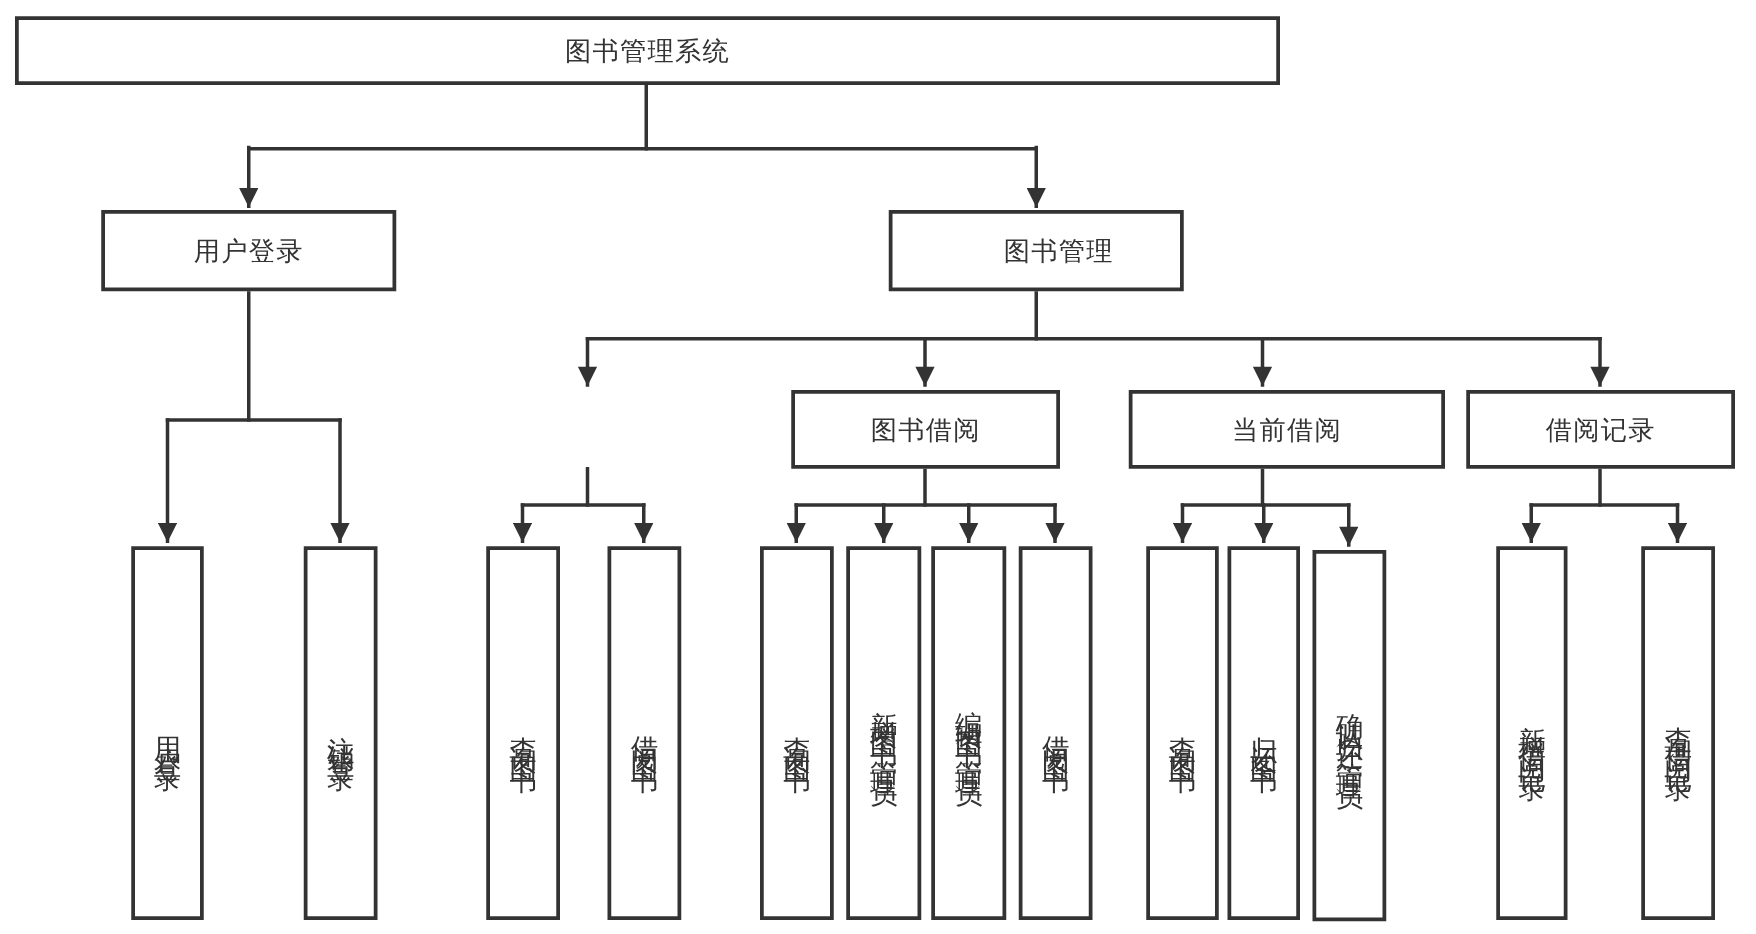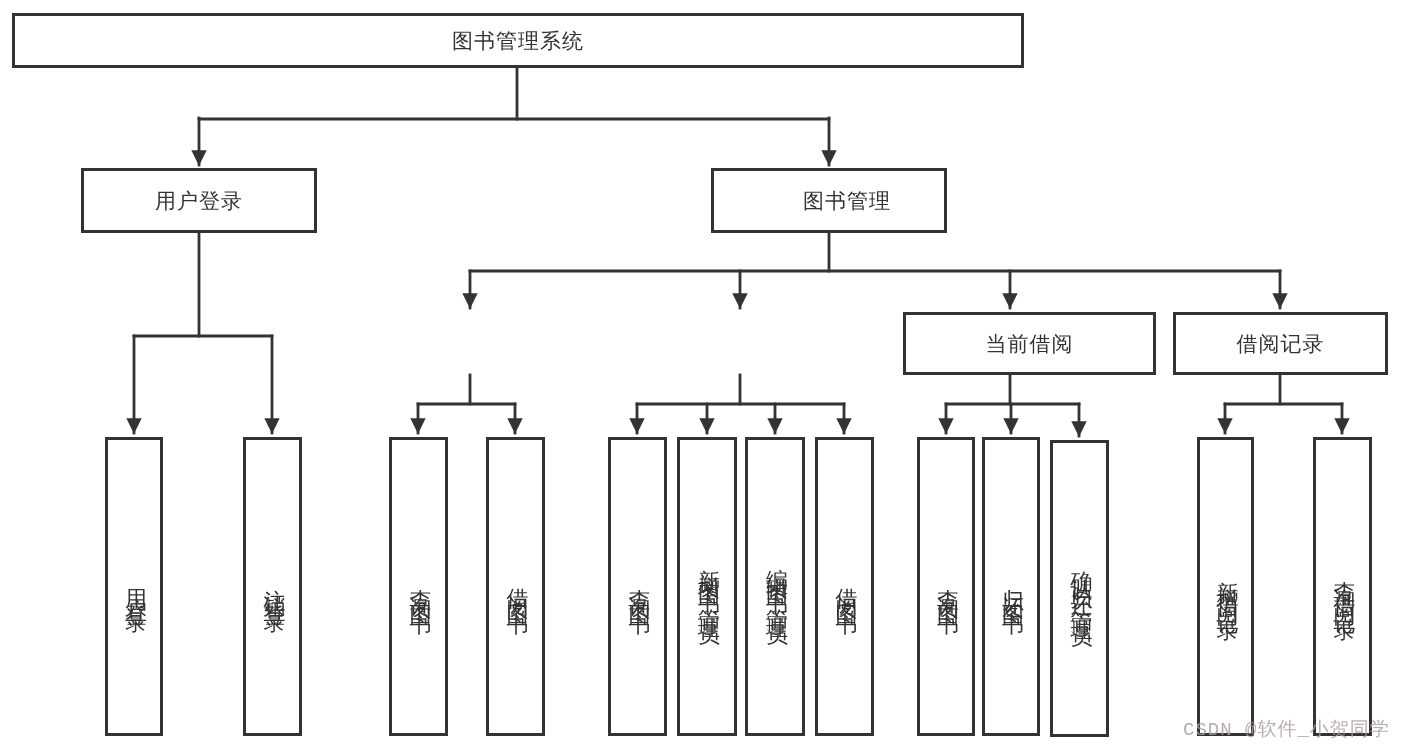--- a/index.html
+++ b/index.html
@@ -5,21 +5,20 @@
   * { margin: 0; padding: 0; box-sizing: border-box; }
   html, body { background: #ffffff; }
   body { font-family: "Liberation Sans", sans-serif; }
 
   .canvas {
     position: relative;
     width: 1405px;
     height: 747px;
     background: #ffffff;
     overflow: hidden;
-    font-family: Liberation Mono, monospace;
   }
 
   .connectors {
     position: absolute;
     left: 0; top: 0;
     width: 1405px; height: 747px;
     pointer-events: none;
   }
 
   .hbox {
@@ -142,20 +141,23 @@
 
   <div class="hbox" style="left:81px; top:168px; width:236px; height:65px;">
     <span>用户登录</span>
   </div>
 
   <div class="hbox" style="left:711px; top:168px; width:236px; height:65px;padding-left:36px;">
     <span>图书管理</span>
   </div>
 
 
+  <div class="hbox" style="left:633px; top:312px; width:215px; height:63px;">
+    <span>图书借阅</span>
+  </div>
 
   <div class="hbox" style="left:903px; top:312px; width:253px; height:63px;">
     <span>当前借阅</span>
   </div>
 
   <div class="hbox" style="left:1173px; top:312px; width:215px; height:63px;">
     <span>借阅记录</span>
   </div>
 
   <div class="vbox" style="left:105px; top:437px; width:58px; height:299px;">
@@ -203,15 +205,14 @@
   </div>
 
   <div class="vbox" style="left:1197px; top:437px; width:57px; height:299px;">
     <span class="vtext">新增借阅记录</span>
   </div>
 
   <div class="vbox" style="left:1313px; top:437px; width:59px; height:299px;">
     <span class="vtext">查询借阅记录</span>
   </div>
 
-  <div class="watermark">CSDN @软件_小贺同学</div>
 
 </div>
 
 </body></html>

